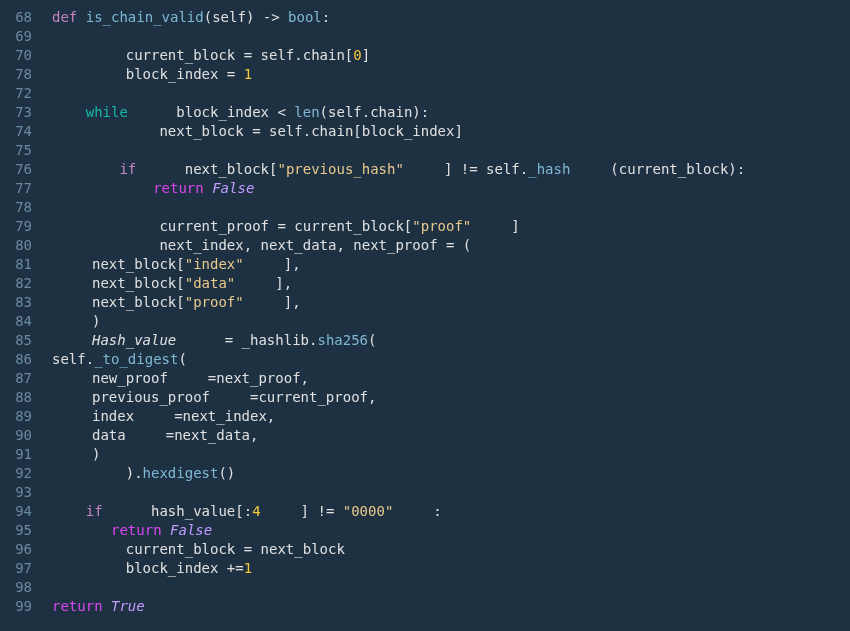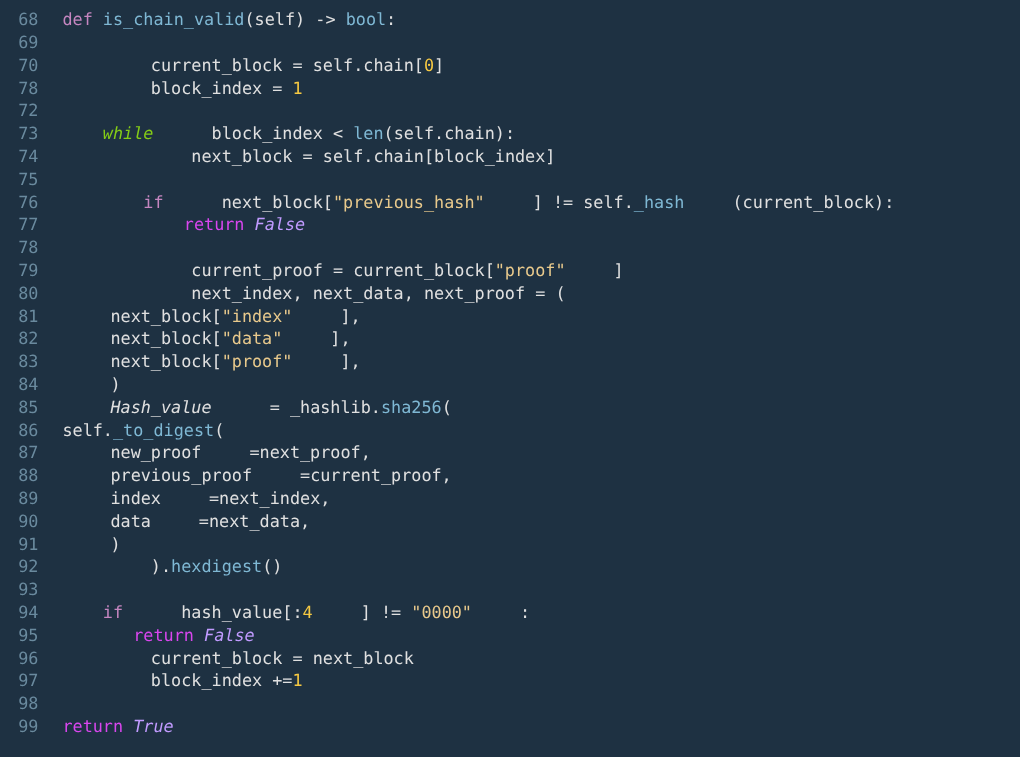--- a/index.html
+++ b/index.html
@@ -33,21 +33,21 @@
       width: 52px;
       flex-shrink: 0;
       user-select: none;
     }
     .code-content {
       white-space: pre;
     }
     .kw-def { color: #c586c0; }
     .kw-return { color: #d946ef; }
     .kw-if { color: #c586c0; }
-    .kw-while { color: #84cc16; font-style: italic; }
+    .kw-while { color: #14b8a6; }
     .fn-name { color: #7fb8d4; }
     .fn-call { color: #7fb8d4; }
     .type { color: #7fb8d4; text-align: right; }
     .bool-true { color: #c19bff; font-style: italic; }
     .bool-false { color: #c19bff; font-style: italic; }
     .var-name { color: #e0e0e0; margin-left: 40px; }
     .number { color: #f5c842; }
     .string { color: #e8c98c; }
     .op { color: #e0e0e0; }
     .paren { color: #e0e0e0; }

